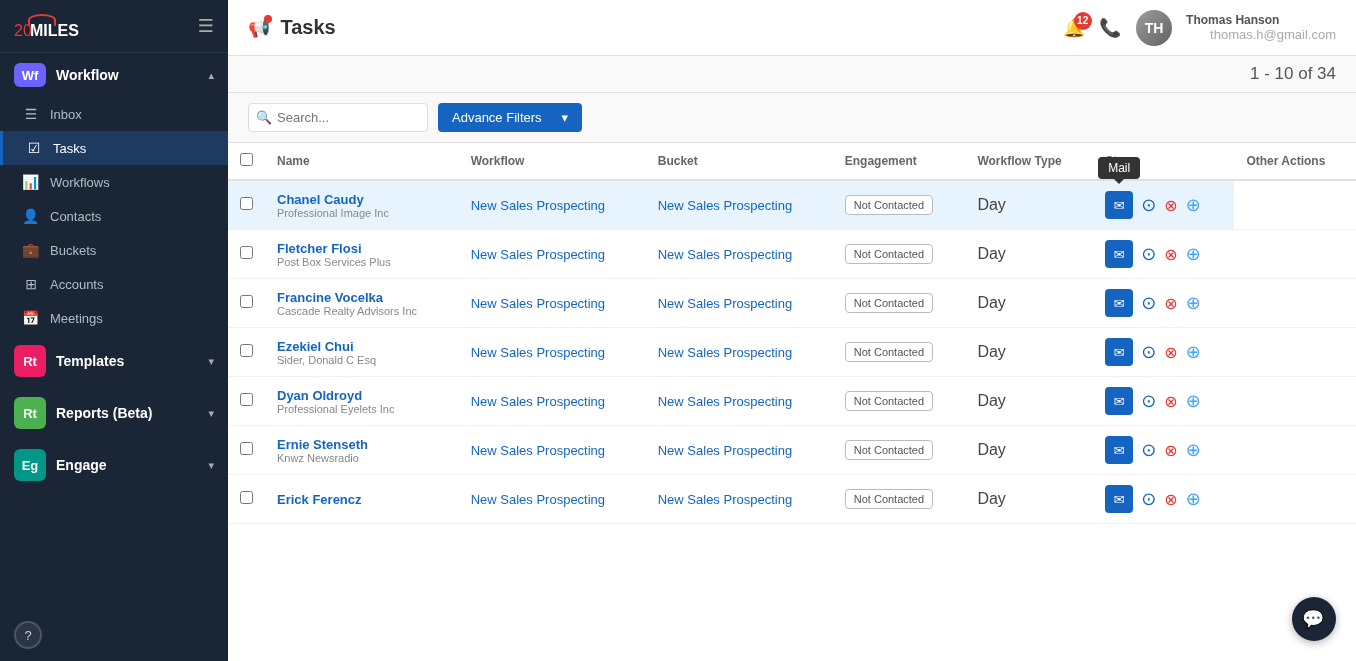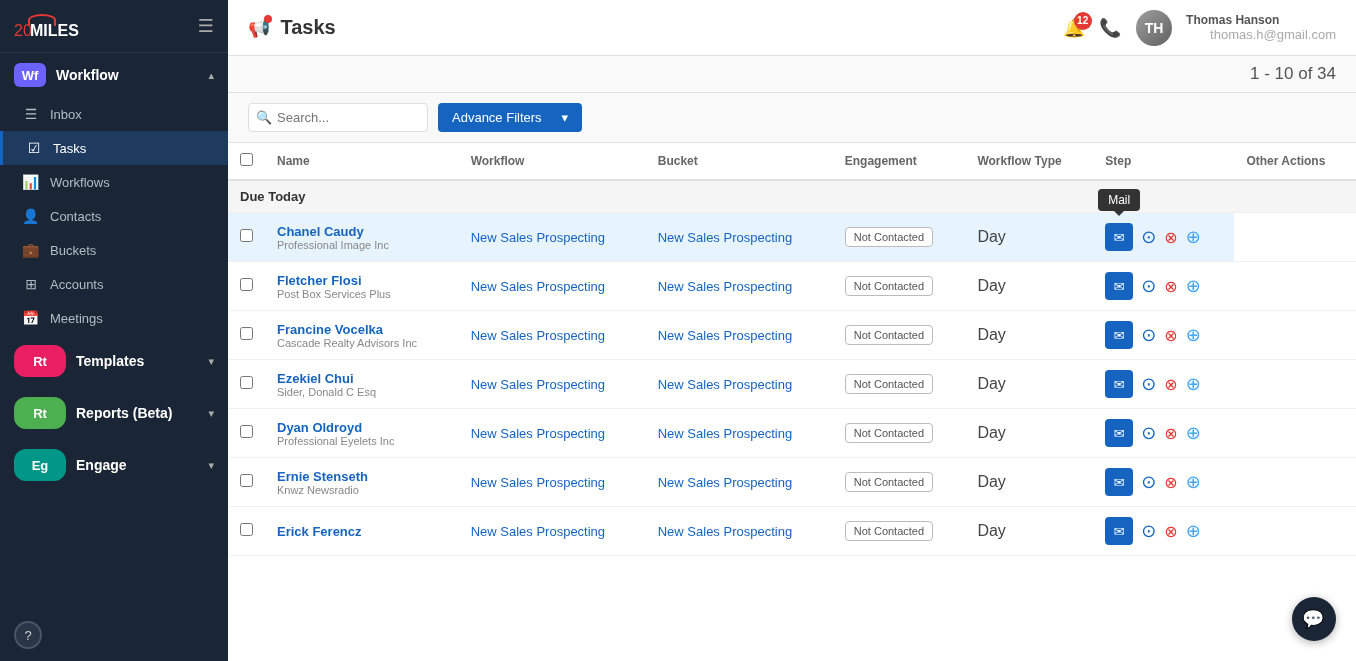--- a/index.html
+++ b/index.html
@@ -78,23 +78,23 @@
       flex-shrink: 0;
     }
 
     .sidebar-section-header2 {
       display: flex;
       align-items: center;
       padding: 10px 14px;
       cursor: pointer;
     }
     .section-badge {
-      width: 52px;
+      width: 32px;
       height: 32px;
-      border-radius: 12px;
+      border-radius: 6px;
       display: flex;
       align-items: center;
       justify-content: center;
       color: #fff;
       font-size: 13px;
       font-weight: 700;
       margin-right: 10px;
       flex-shrink: 0;
     }
     .badge-pink { background: #e91e63; }
@@ -552,23 +552,20 @@
           <th>Workflow</th>
           <th>Bucket</th>
           <th>Engagement</th>
           <th>Workflow Type</th>
           <th>Step</th>
           <th>Other Actions</th>
         </tr>
       </thead>
       <tbody>
 
-        <tr class="section-row">
-          <td colspan="8">Due Today</td>
-        </tr>
 
       <tr class="highlighted">
       <td><input type="checkbox" style=""></td>
       <td>
         <div class="contact-name">Chanel Caudy</div>
         <div class="contact-company">Professional Image Inc</div>
       </td>
       <td><span class="workflow-link">New Sales Prospecting</span></td>
       <td><span class="bucket-link">New Sales Prospecting</span></td>
       <td><span class="engagement-badge">Not Contacted</span></td>

